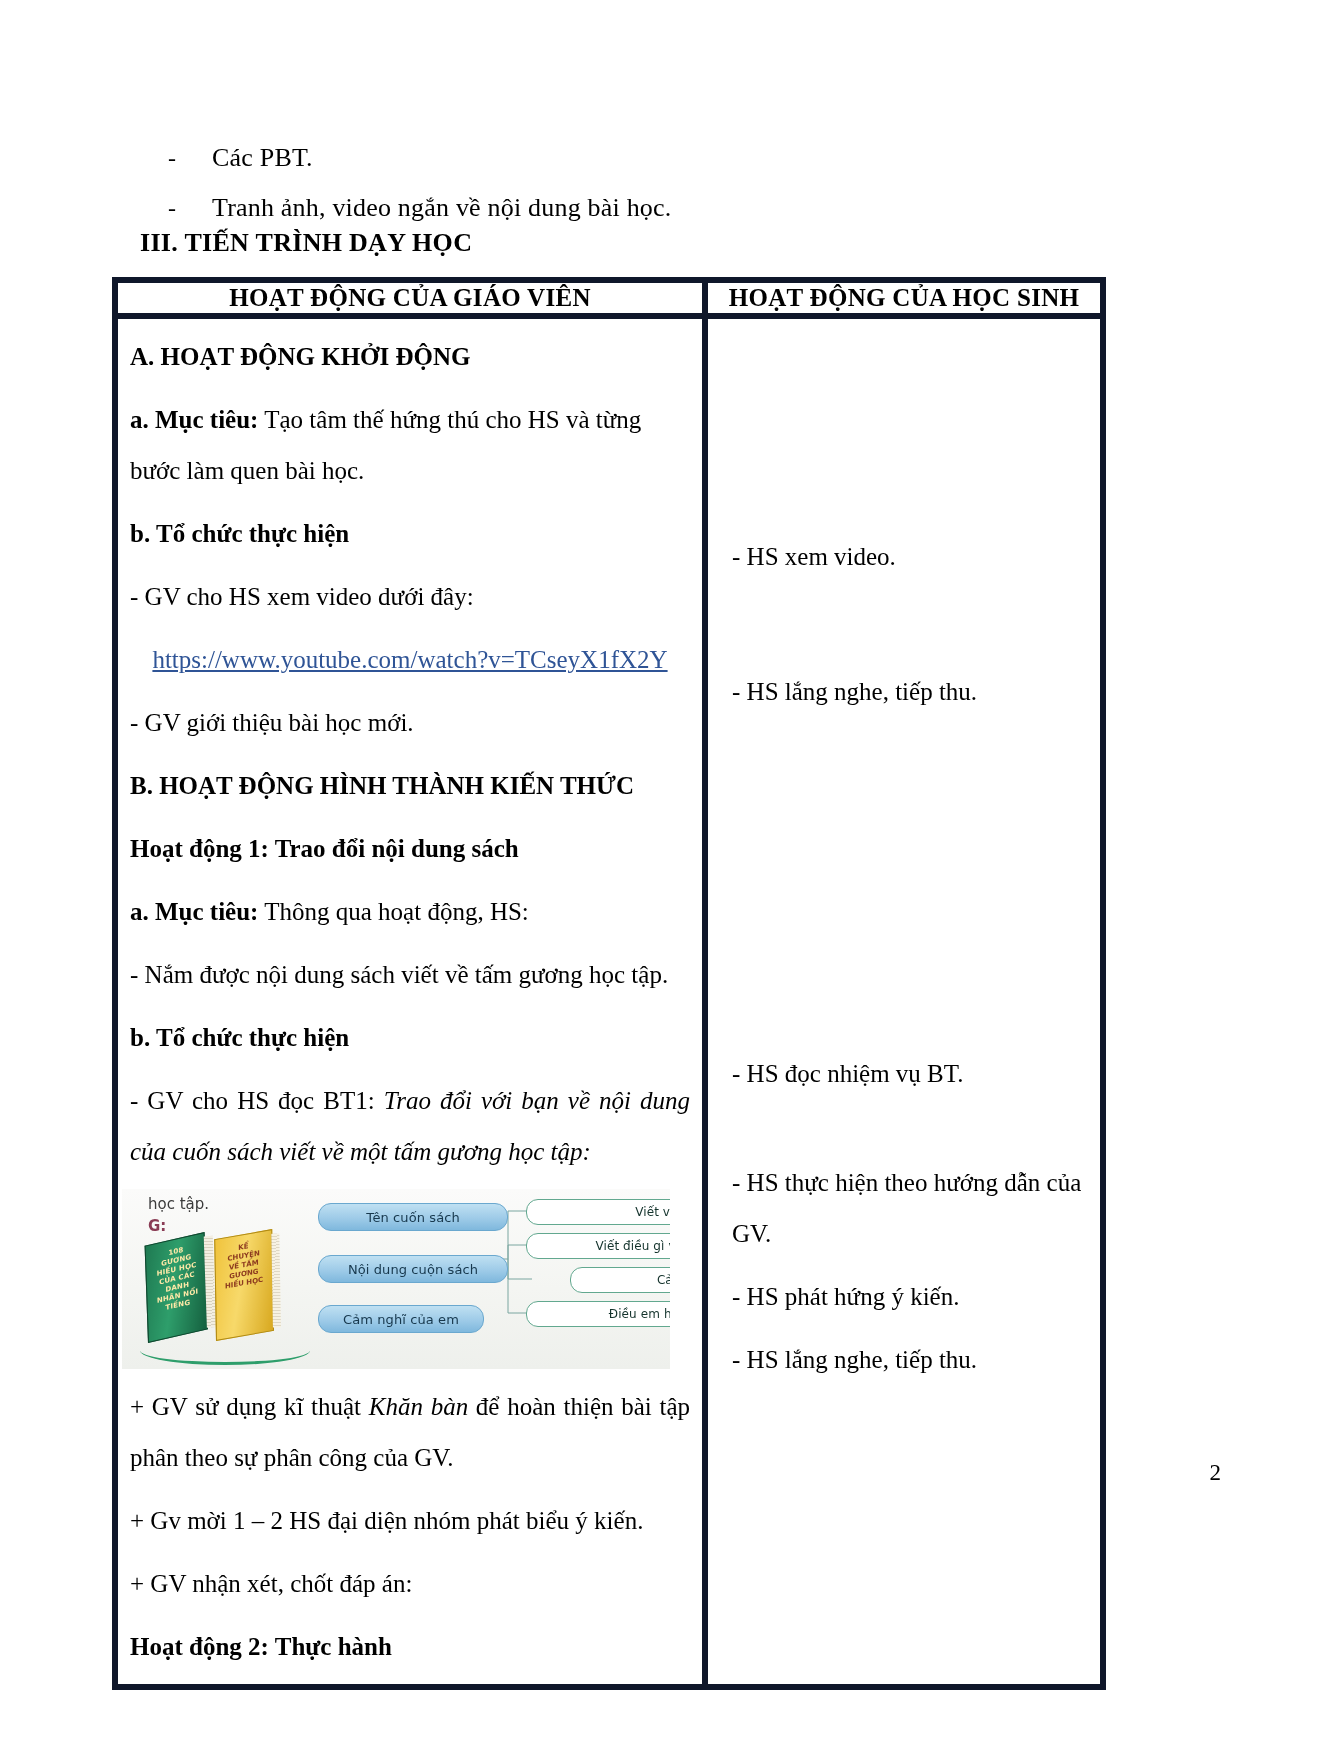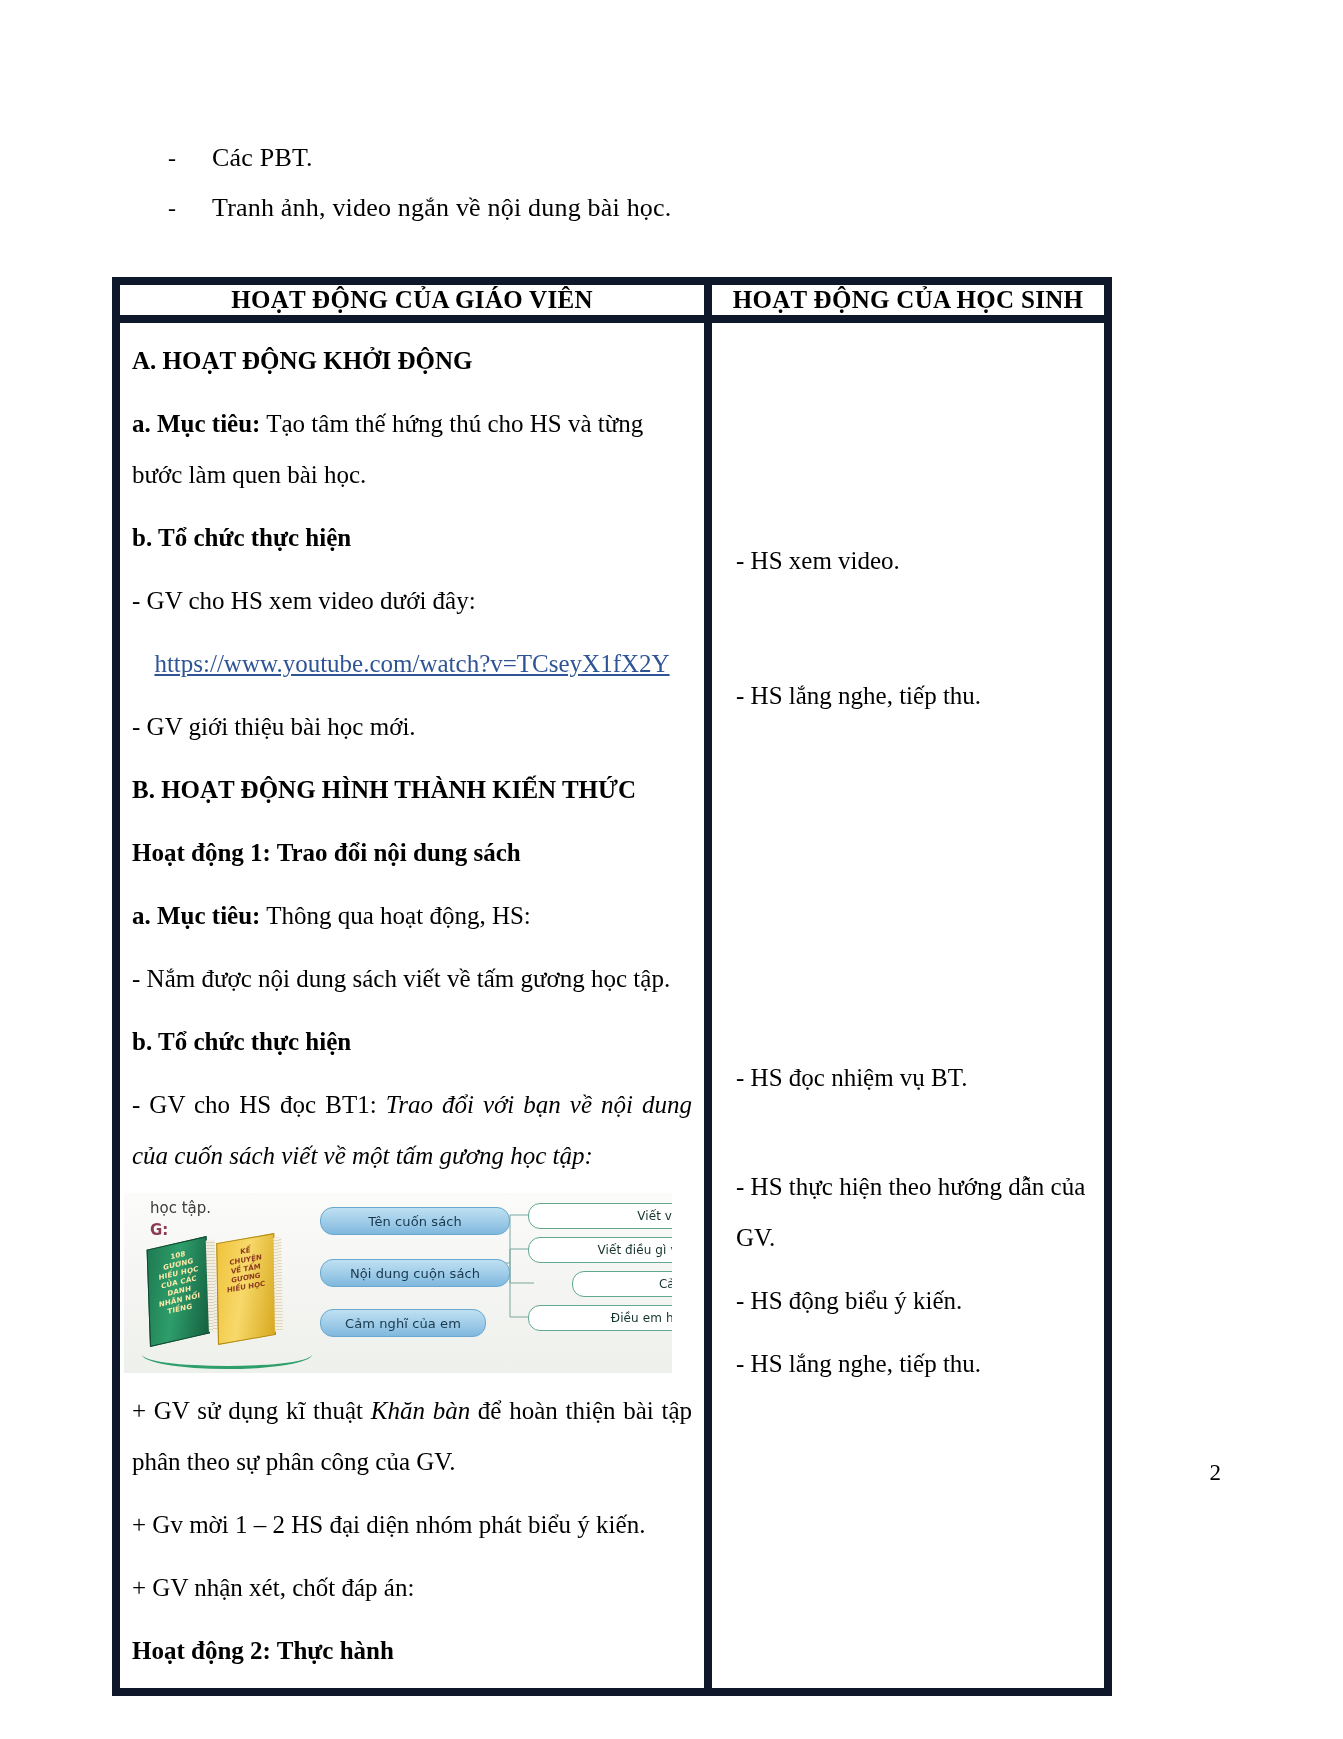--- a/index.html
+++ b/index.html
@@ -60,21 +60,21 @@
   table.lesson {
     position: absolute;
     left: 112px;
     top: 277px;
     width: 976px;
     border-collapse: collapse;
     table-layout: fixed;
   }
   table.lesson th,
   table.lesson td {
-    border: 8px solid #0f172a;
+    border: 6px solid #0f172a;
     vertical-align: top;
     padding: 0;
   }
   table.lesson th.col-l, table.lesson td.col-l { width: 584px; }
   table.lesson th.col-r, table.lesson td.col-r { width: 392px; }
 
   th.head {
     text-align: center;
     font-size: 25px;
     font-weight: bold;
@@ -260,20 +260,21 @@
     <div class="bullet-row">
       <span class="bullet-dash">-</span>
       <span class="bullet-text">Các PBT.</span>
     </div>
     <div class="bullet-row">
       <span class="bullet-dash">-</span>
       <span class="bullet-text">Tranh ảnh, video ngắn về nội dung bài học.</span>
     </div>
   </div>
 
+  <div class="section-heading">III. TIẾN TRÌNH DẠY HỌC</div>
 
   <table class="lesson">
     <thead>
       <tr>
         <th class="head col-l">HOẠT ĐỘNG CỦA GIÁO VIÊN</th>
         <th class="head col-r">HOẠT ĐỘNG CỦA HỌC SINH</th>
       </tr>
     </thead>
     <tbody>
       <tr>
@@ -349,21 +350,21 @@
           <p class="p">- HS xem video.</p>
 
           <div class="r-gap-2"></div>
           <p class="p">- HS lắng nghe, tiếp thu.</p>
 
           <div class="r-gap-3"></div>
           <p class="p">- HS đọc nhiệm vụ BT.</p>
 
           <div class="r-gap-4"></div>
           <p class="p">- HS thực hiện theo hướng dẫn của GV.</p>
-          <p class="p">- HS động biểu ý kiến.</p>
+          <p class="p">- HS phát hứng ý kiến.</p>
           <p class="p">- HS lắng nghe, tiếp thu.</p>
         </td>
       </tr>
     </tbody>
   </table>
 
   <div class="page-number">2</div>
 
 </div>
 

